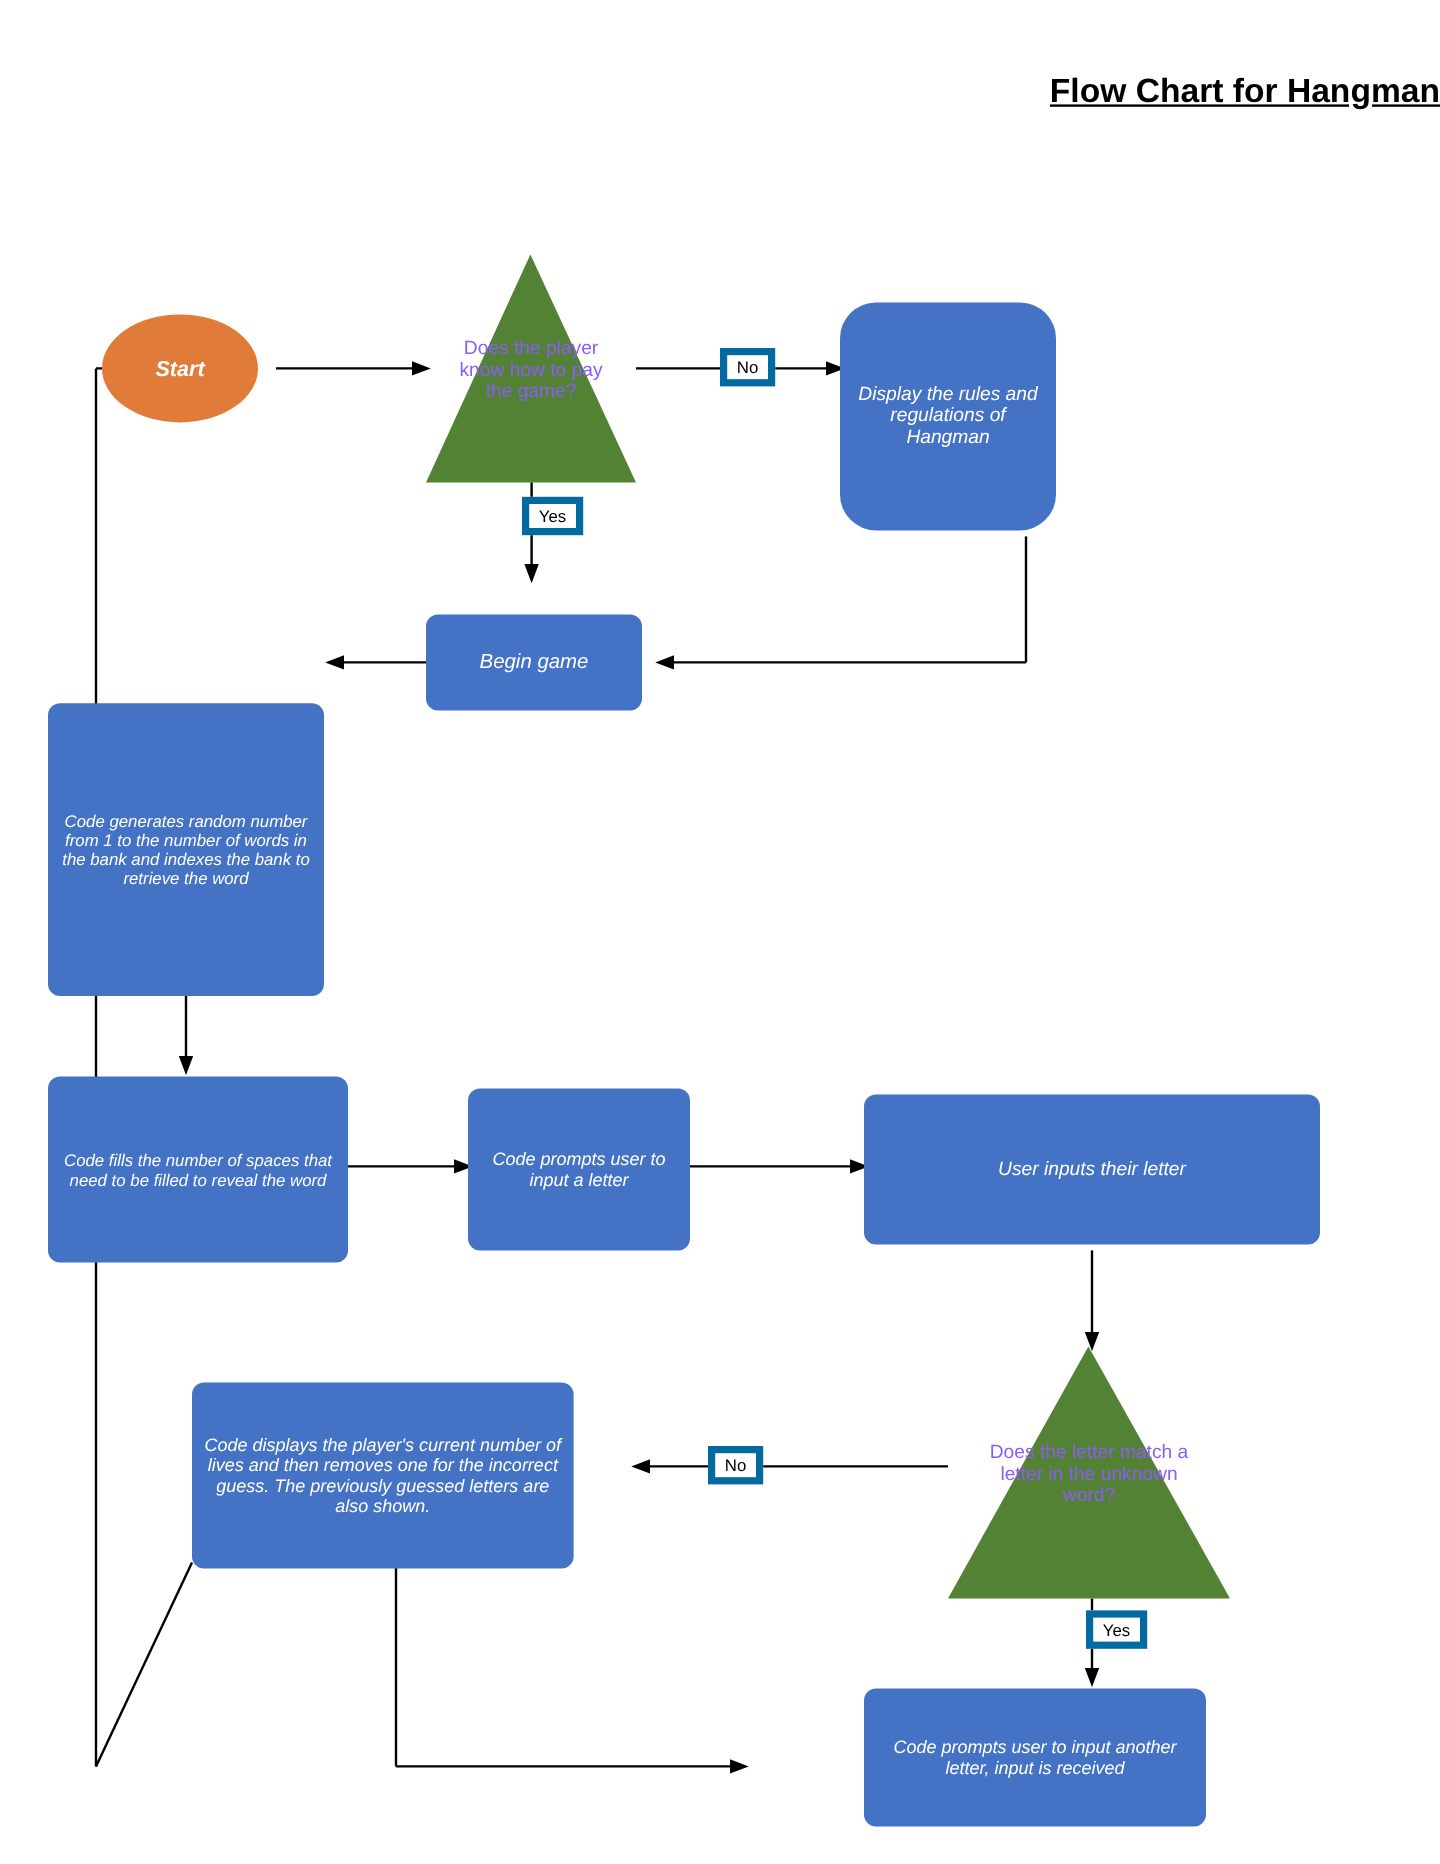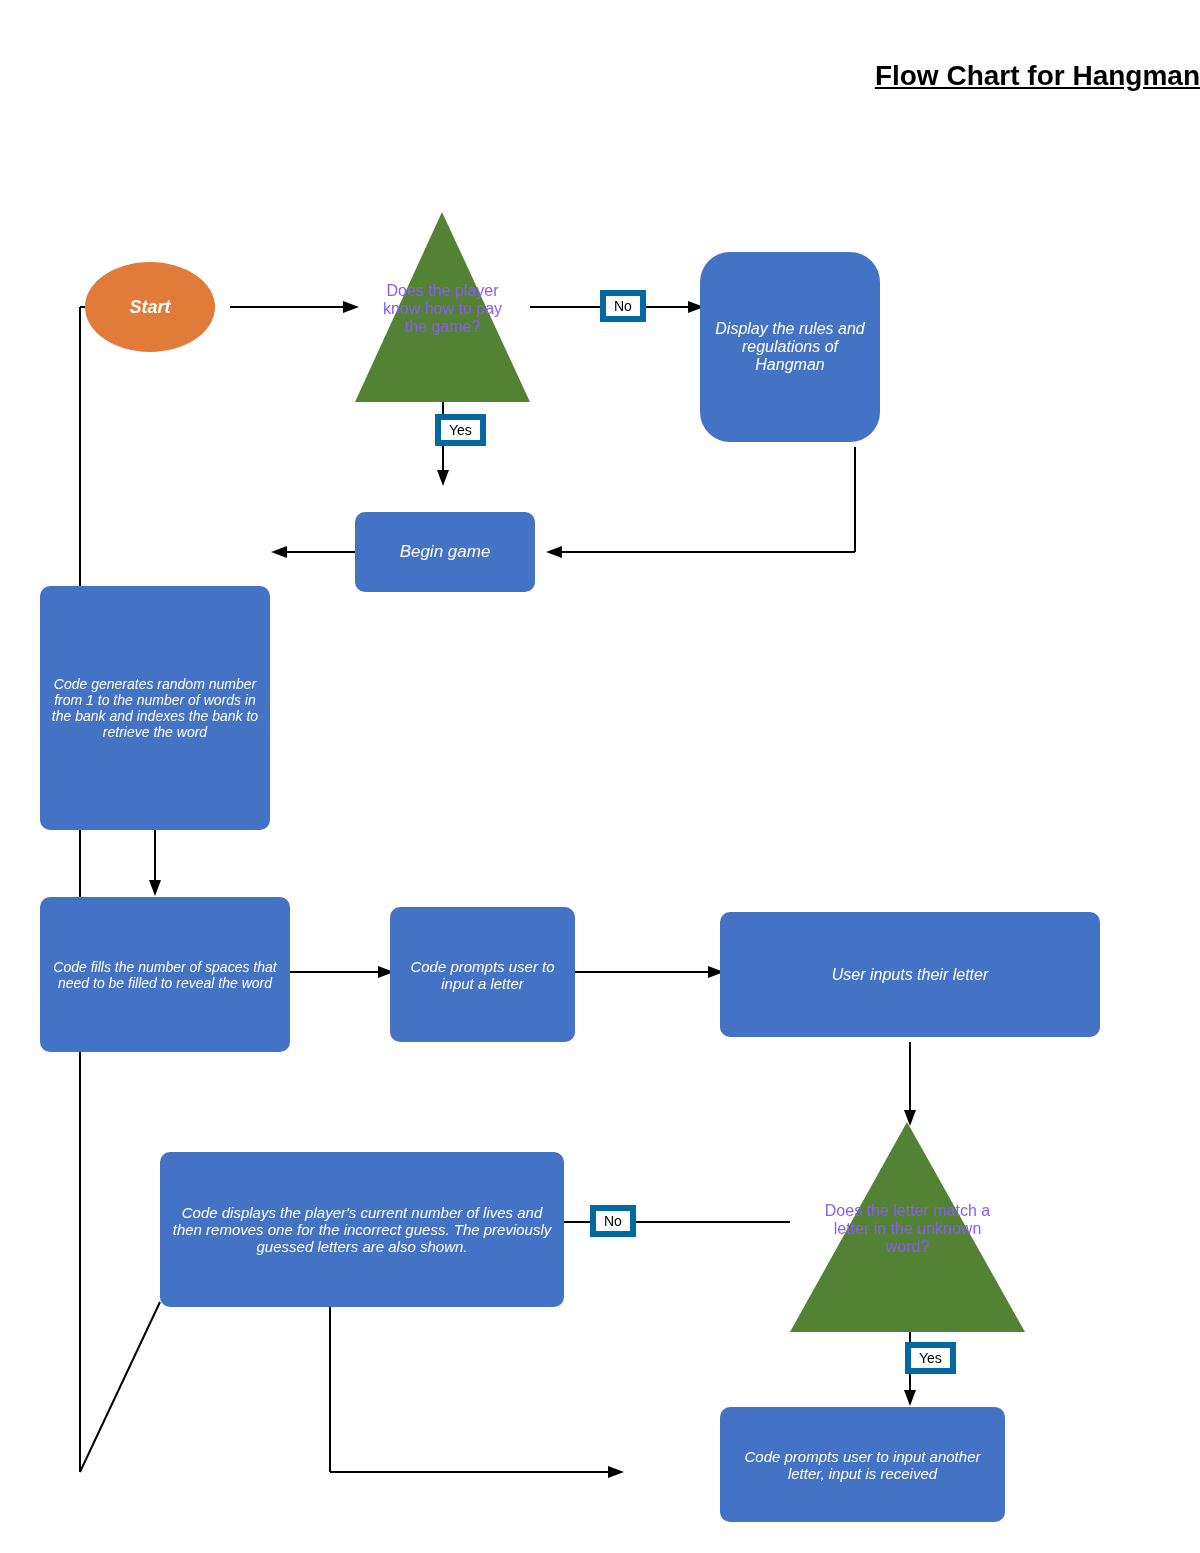--- a/index.html
+++ b/index.html
@@ -159,21 +159,21 @@
     <span>User inputs their letter</span>
   </div>
 
   <div class="triangle-container" style="left:790px; top:1000px;">
     <svg width="235" height="215">
       <polygon points="117,0 235,210 0,210" fill="#548235"></polygon>
     </svg>
     <div class="triangle-label" style="top:80px; left:25px; width:185px;">Does the letter match a letter in the unknown word?</div>
   </div>
 
-  <div class="shape blue-rect" style="left:160px; top:1030px; width:404px; height:155px; font-size:15px;">
+  <div class="shape blue-rect" style="left:160px; top:1030px; width:318px; height:155px; font-size:15px;">
     <span>Code displays the player's current number of lives and then removes one for the incorrect guess. The previously guessed letters are also shown.</span>
   </div>
 
   <div class="shape blue-rect" style="left:720px; top:1285px; width:285px; height:115px; font-size:15px;">
     <span>Code prompts user to input another letter, input is received</span>
   </div>
 
   <div class="arrow-label" style="left:600px; top:168px;">No</div>
 
   <div class="arrow-label" style="left:435px; top:292px;">Yes</div>

